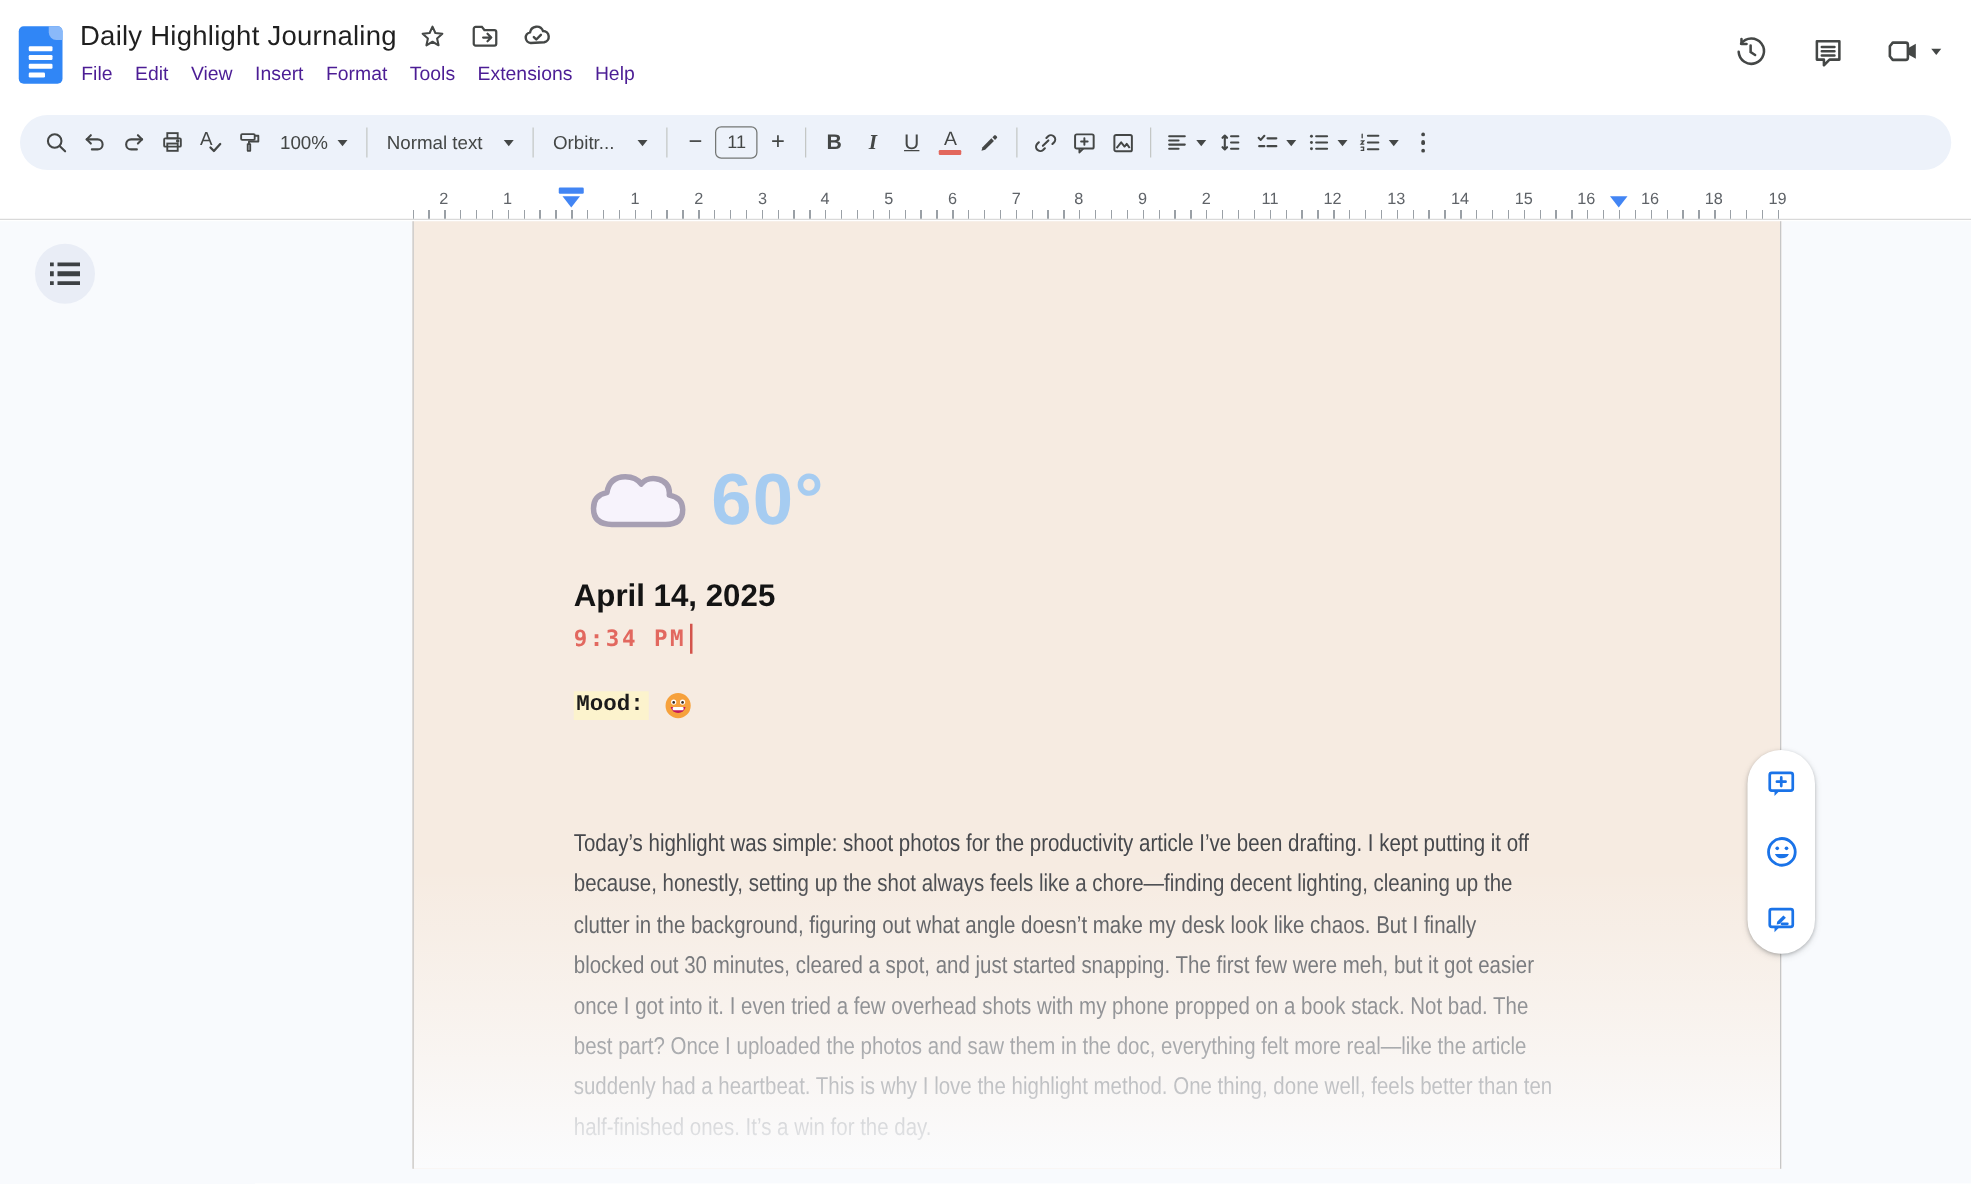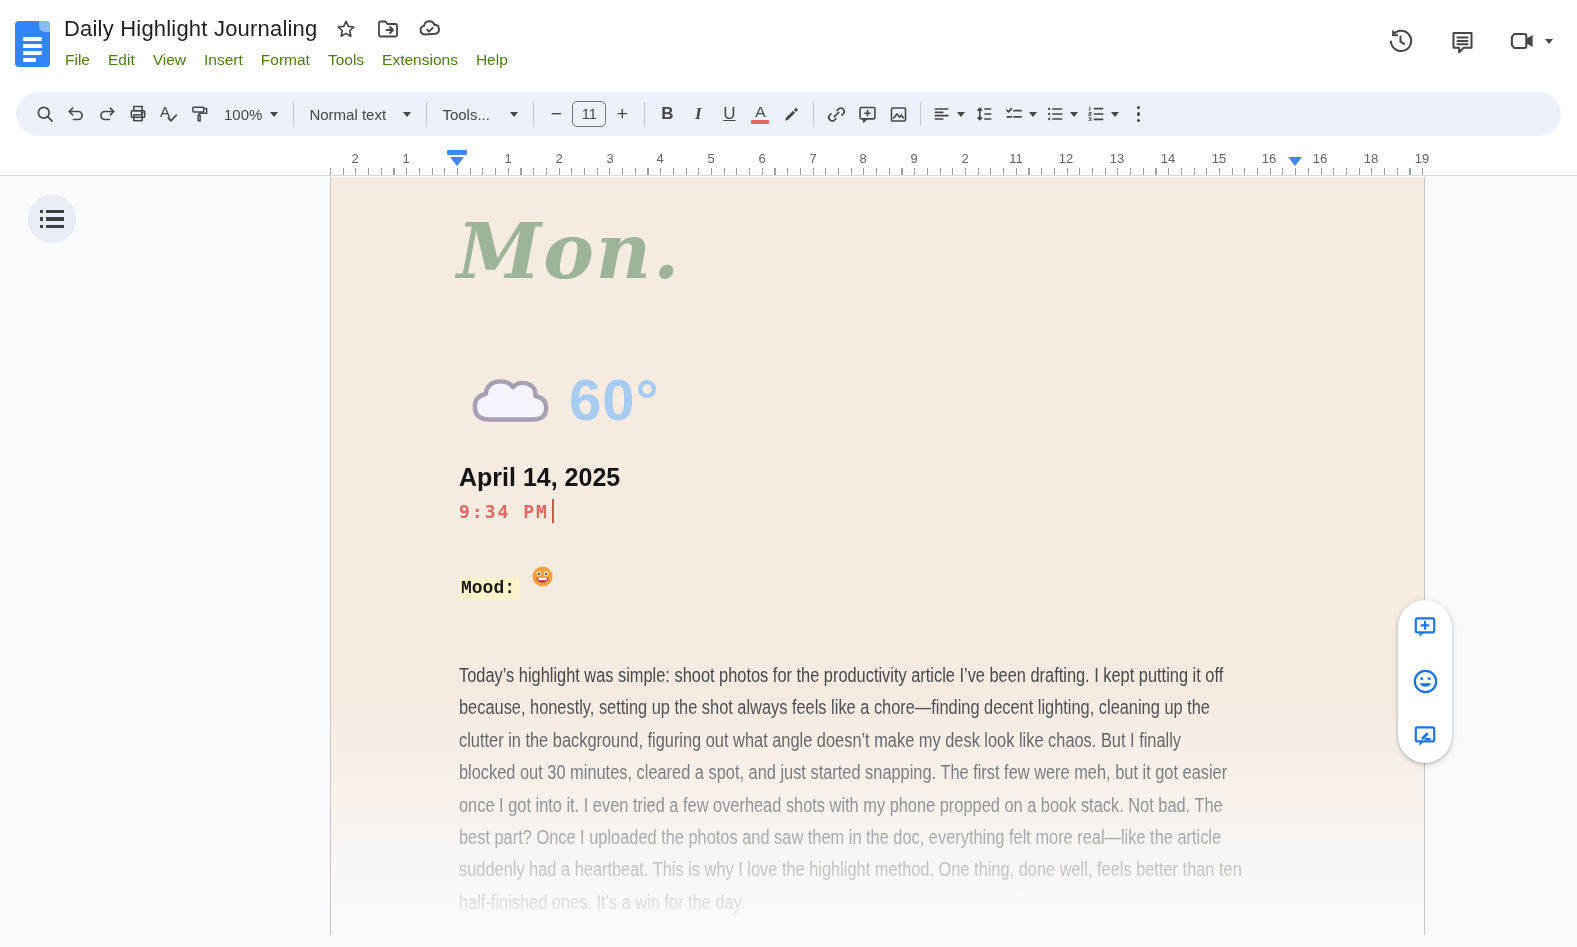--- a/index.html
+++ b/index.html
@@ -12,21 +12,21 @@
   .docs-logo { position:absolute; left:15px; top:21px; width:35px; height:46px;
                background:#3086f6; border-radius:4px; }
   .docs-logo .fold { position:absolute; right:0; top:0; width:11px; height:11px;
                      background:#8ab9f9; border-radius:0 4px 0 6px; }
   .docs-logo .bar { position:absolute; left:8px; height:3.5px; background:#fff; border-radius:1px; width:19px; }
   .docs-logo .b1{top:16px}.docs-logo .b2{top:23px}.docs-logo .b3{top:30px}.docs-logo .b4{top:37px;width:13px}
   .title-row { position:absolute; left:64px; top:16px; display:flex; align-items:flex-end; gap:16px; }
   .doc-title { font-size:22px; color:#1f1f1f; letter-spacing:.2px; }
   .title-icon { display:flex; align-items:center; justify-content:center; width:26px; height:26px; cursor:pointer; }
   .menu-row { position:absolute; left:56px; top:48px; display:flex; }
-  .menu-item { font-size:15.5px; color:#4d7c0f; padding:3px 9px; border-radius:5px; cursor:pointer; }
+  .menu-item { font-size:15.5px; color:#4c1d95; padding:3px 9px; border-radius:5px; cursor:pointer; }
   .appbar-right { position:absolute; right:22px; top:24px; display:flex; align-items:center; gap:28px; }
   .appbar-right .abtn { display:flex; align-items:center; justify-content:center; width:34px; height:34px; cursor:pointer; }
 
   
   .toolbar { position:absolute; left:16px; top:92px; width:1545px; height:44px;
              background:#edf2fa; border-radius:22px; display:flex; align-items:center;
              padding:0 10px 0 14px; gap:1px; }
   .tbtn { min-width:30px; height:30px; border-radius:15px; display:flex; align-items:center;
           justify-content:center; cursor:pointer; color:#444746; padding:0 3px; }
   .tsep { width:1px; height:24px; background:#c4c7c5; margin:0 6px; }
@@ -67,21 +67,21 @@
   .day-script { position:absolute; left:126px; top:30px; font-family:"DejaVu Serif",serif;
                 font-style:italic; font-weight:bold; font-size:76px; color:#9db49b; letter-spacing:2px; }
   .weather { position:absolute; left:136px; top:192px; display:flex; align-items:flex-start; gap:16px; }
   .temp { font-size:58px; font-weight:bold; color:#a6ccf1; line-height:1; letter-spacing:1px; margin-top:2px; }
   .temp .deg { font-size:58px; }
   .doc-date { position:absolute; left:128px; top:286px; font-size:25px; font-weight:bold; color:#141414; }
   .doc-time { position:absolute; left:128px; top:322px; font-family:"DejaVu Sans Mono",monospace;
               font-weight:bold; font-size:18px; letter-spacing:2px; color:#e2685f; display:flex; align-items:center; }
   .cursor-bar { display:inline-block; width:2px; height:24px; background:#d3544c; margin-left:3px; }
 
-  .mono { font-family:"Liberation Mono",monospace; font-size:18px; color:#1b1b1b;margin-top:24px; }
+  .mono { font-family:"Liberation Mono",monospace; font-size:18px; color:#1b1b1b; }
   .hl { background:#fcf3cd; padding:1px 4px 2px 2px; font-weight:bold; }
   .mood-row { position:absolute; left:128px; top:376px; display:flex; align-items:center; gap:12px; }
   .curr-row { position:absolute; left:128px; top:410px; display:flex; align-items:center; }
   .curr-row .val { margin-left:24px; color:#2e2e2e; }
 
   .para { position:absolute; left:128px; top:482px; width:860px; font-size:19.5px;
           line-height:32.4px; color:#46484c; }
   .doc-line { white-space:nowrap; transform:scaleX(.84); transform-origin:0 50%; }
 
   
@@ -214,21 +214,21 @@
         <span>100%</span>
         <span class="caret"></span>
       </span>
       <span class="tsep"></span>
       <span class="tsel" style="min-width:118px;justify-content:space-between;align-items:center;">
         <span>Normal text</span>
         <span class="caret"></span>
       </span>
       <span class="tsep"></span>
       <span class="tsel" style="min-width:92px;justify-content:space-between;">
-        <span>Tools...</span>
+        <span>Orbitr...</span>
         <span class="caret"></span>
       </span>
       <span class="tsep"></span>
       <span class="tbtn">
         <span class="fmt" style="font-size:19px;">−</span>
       </span>
       <span class="sizebox">11</span>
       <span class="tbtn">
         <span class="fmt" style="font-size:19px;">+</span>
       </span>
@@ -364,21 +364,20 @@
             <span class="line"></span>
           </span>
         <span class="row">
             <span class="dot"></span>
             <span class="line"></span>
           </span>
       </span>
     </div>
 
     <div class="page">
-      <div class="day-script">Mon.</div>
 
       <div class="weather">
         <svg width="86" height="60" viewBox="0 0 88 60">
           <path d="M23,51 Q8,51 8,38 Q8,27 19,25 Q21,12 34,12 Q43,12 47,18 Q52,12 61,14 Q71,17 70,27 Q81,29 81,39 Q81,51 67,51 Z" fill="#f7f3fc" stroke="#a79fb3" stroke-width="4.5" stroke-linejoin="round"></path>
         </svg>
         <div class="temp"><span>60</span><span class="deg">°</span></div>
       </div>
 
       <div class="doc-date">April 14, 2025</div>
       <div class="doc-time">

